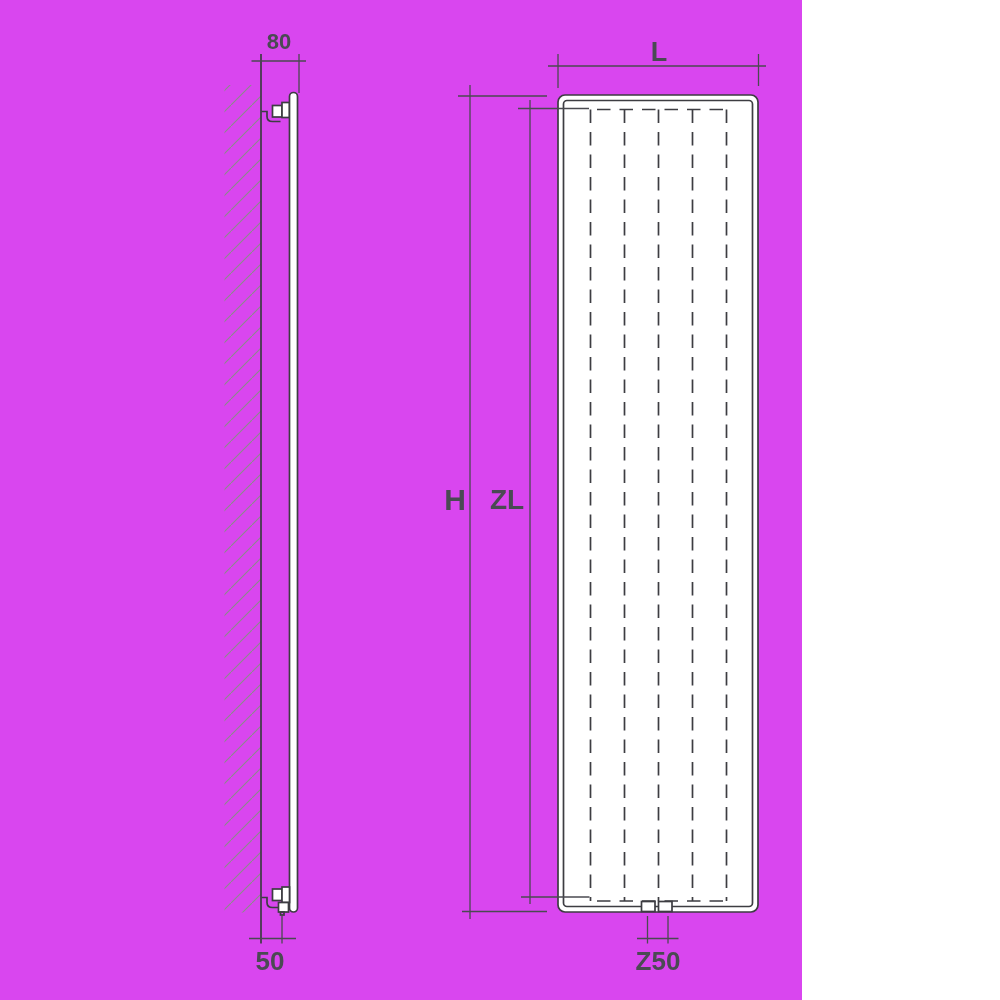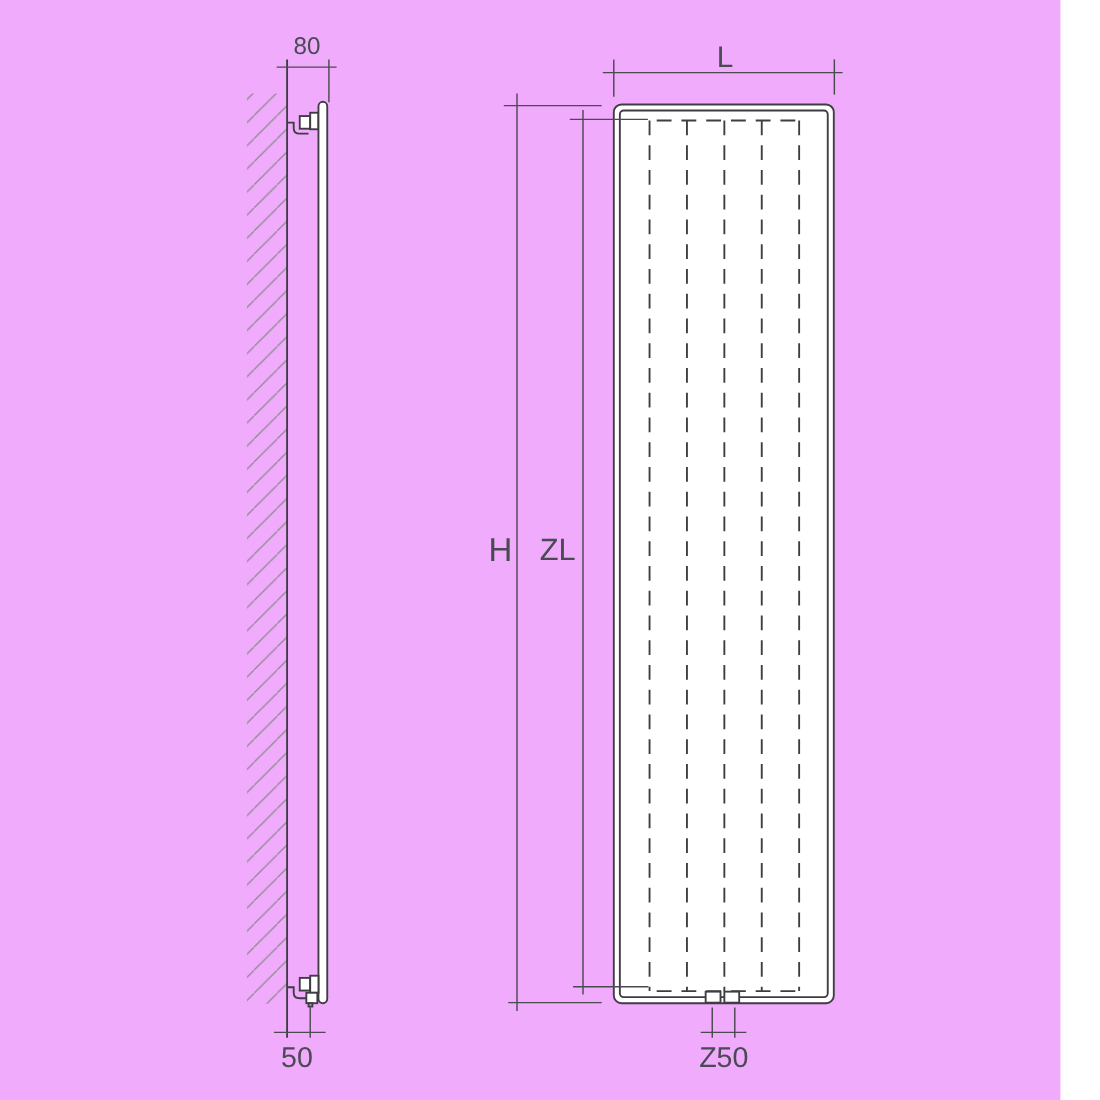--- a/index.html
+++ b/index.html
@@ -2,24 +2,25 @@
 <html><head>
 <meta charset="utf-8">
 <style>
   html, body {
     margin: 0;
     padding: 0;
     background: #ffffff;
   }
   .canvas {
     position: relative;
-    width: 964px;
+    width: 802px;
     height: 1000px;
-    background: #f0abfc;
+    background: #d946ef;
     overflow: hidden;
+    font-weight: bold;
   }
   svg {
     display: block;
     width: 1000px;
     height: 1000px;
   }
   .geo {
     stroke: #3d3d42;
     stroke-width: 1.7;
     fill: none;

